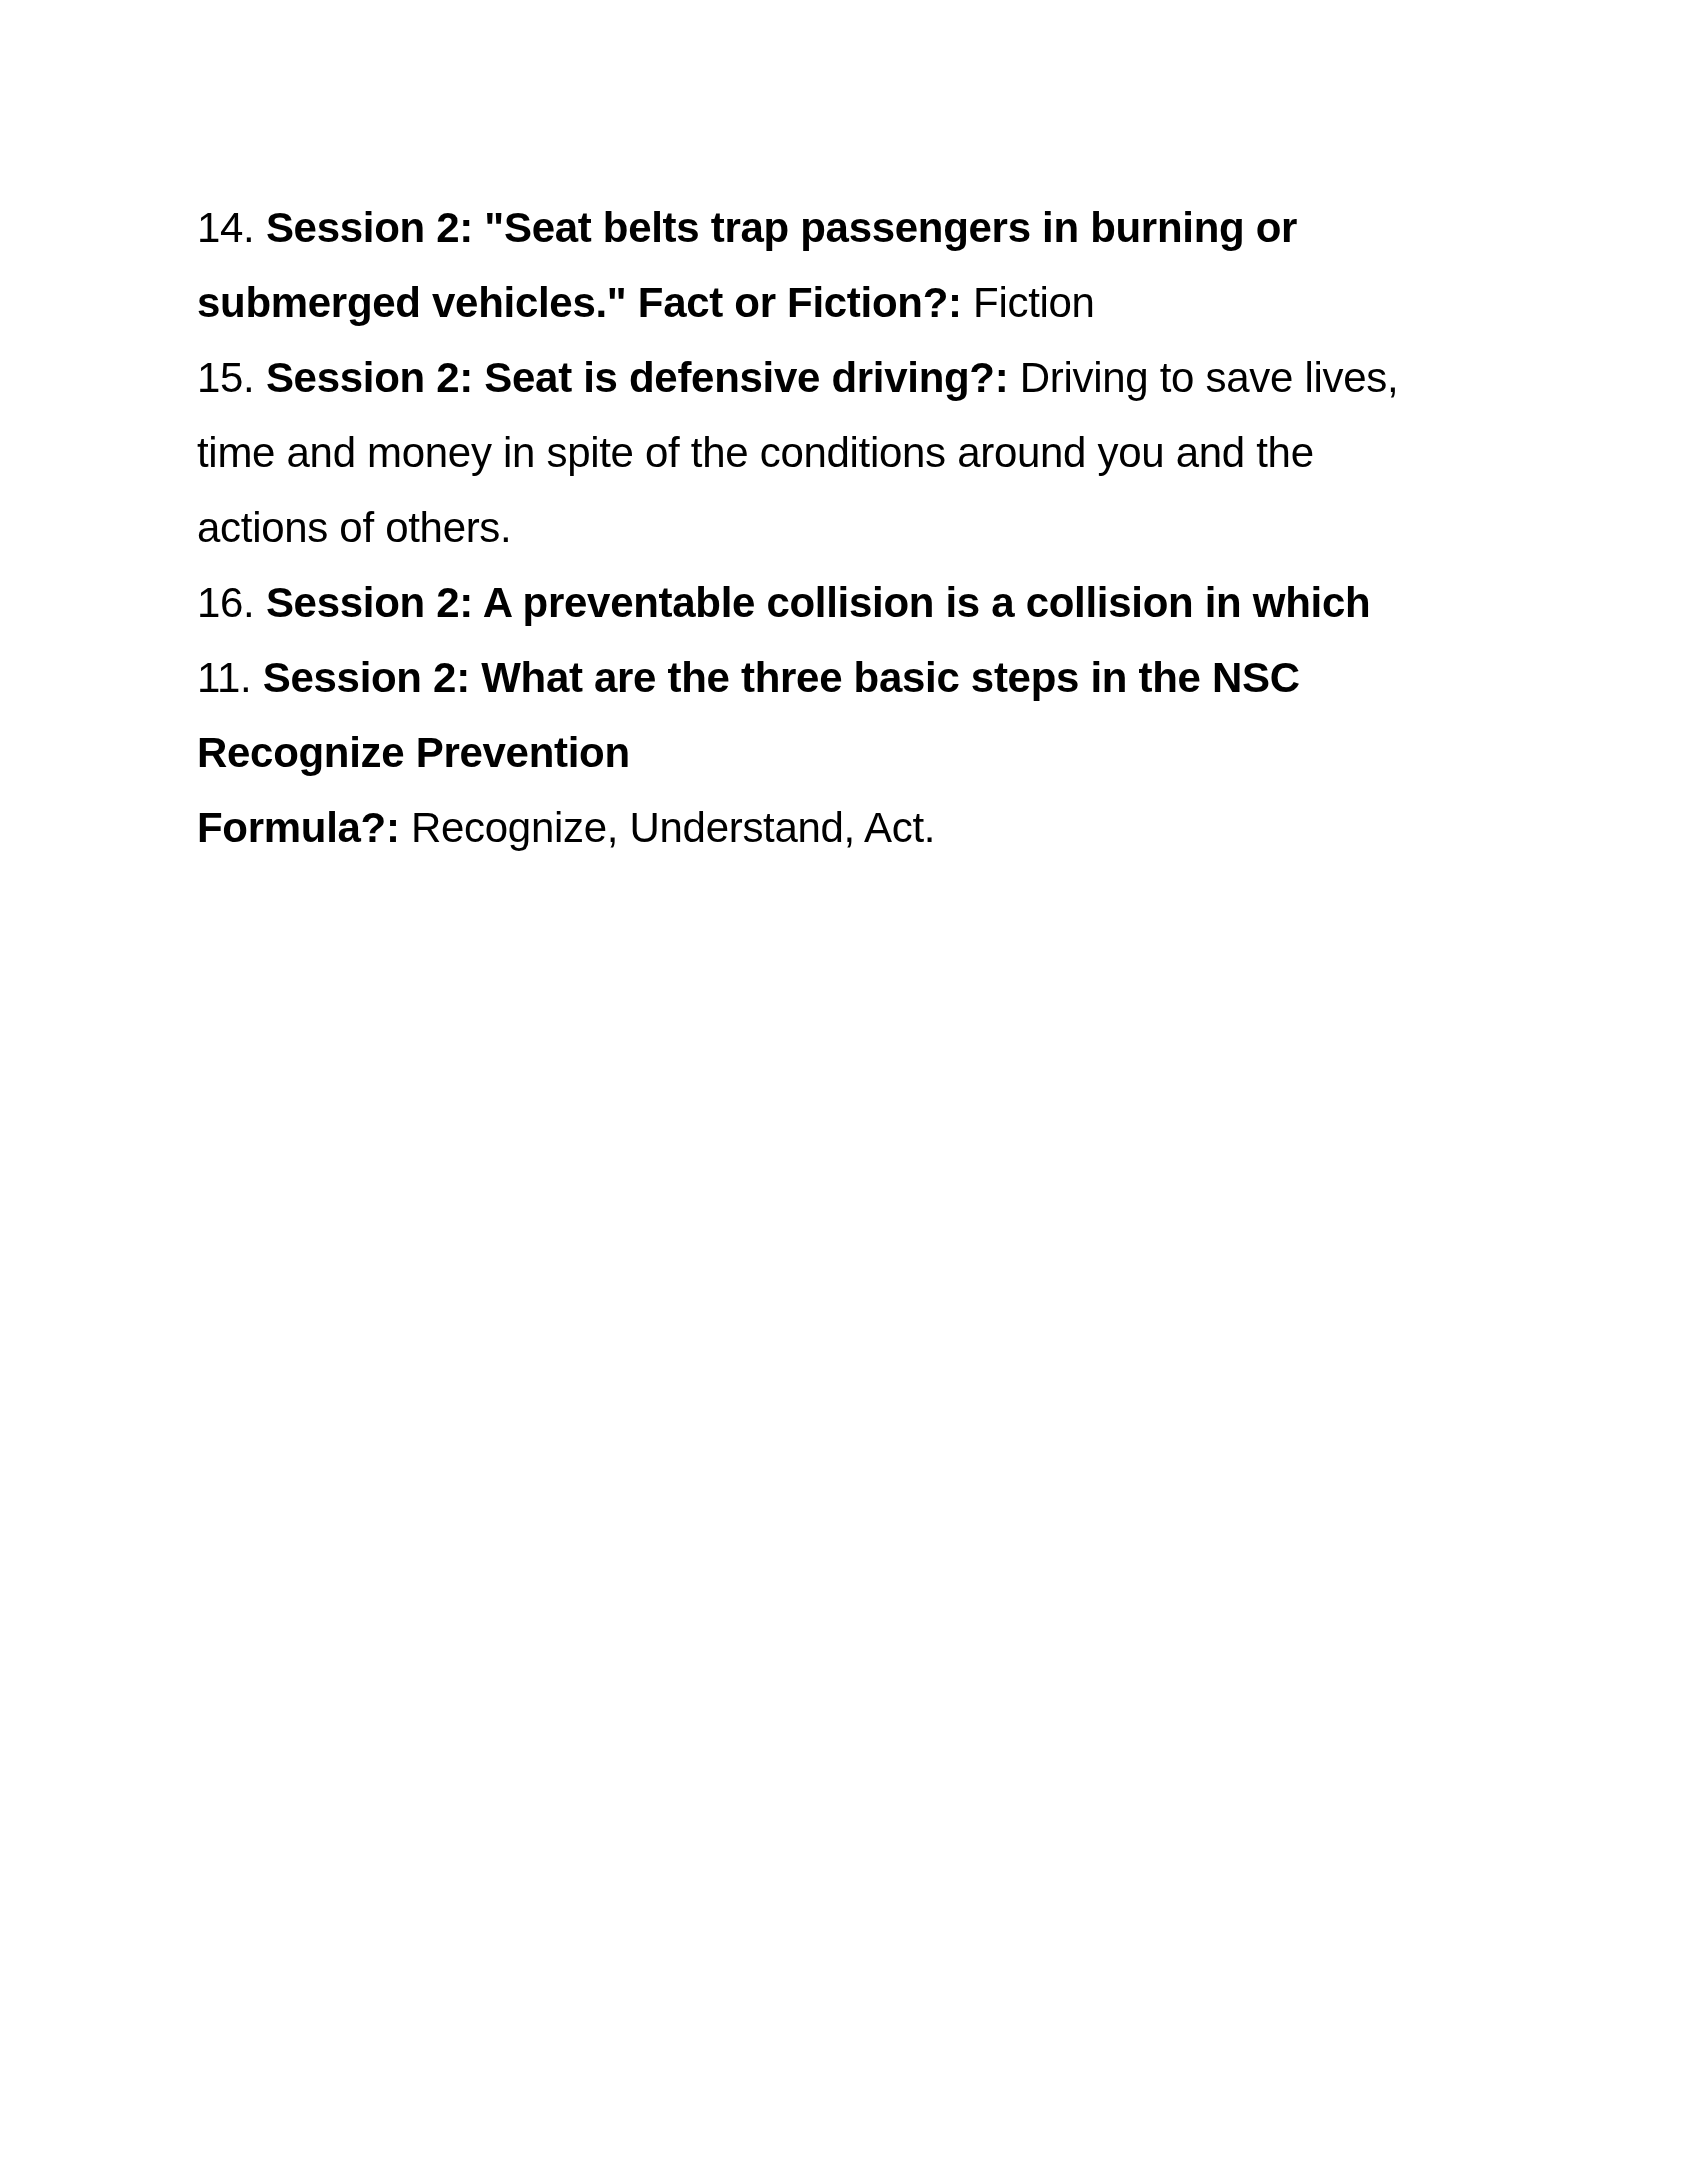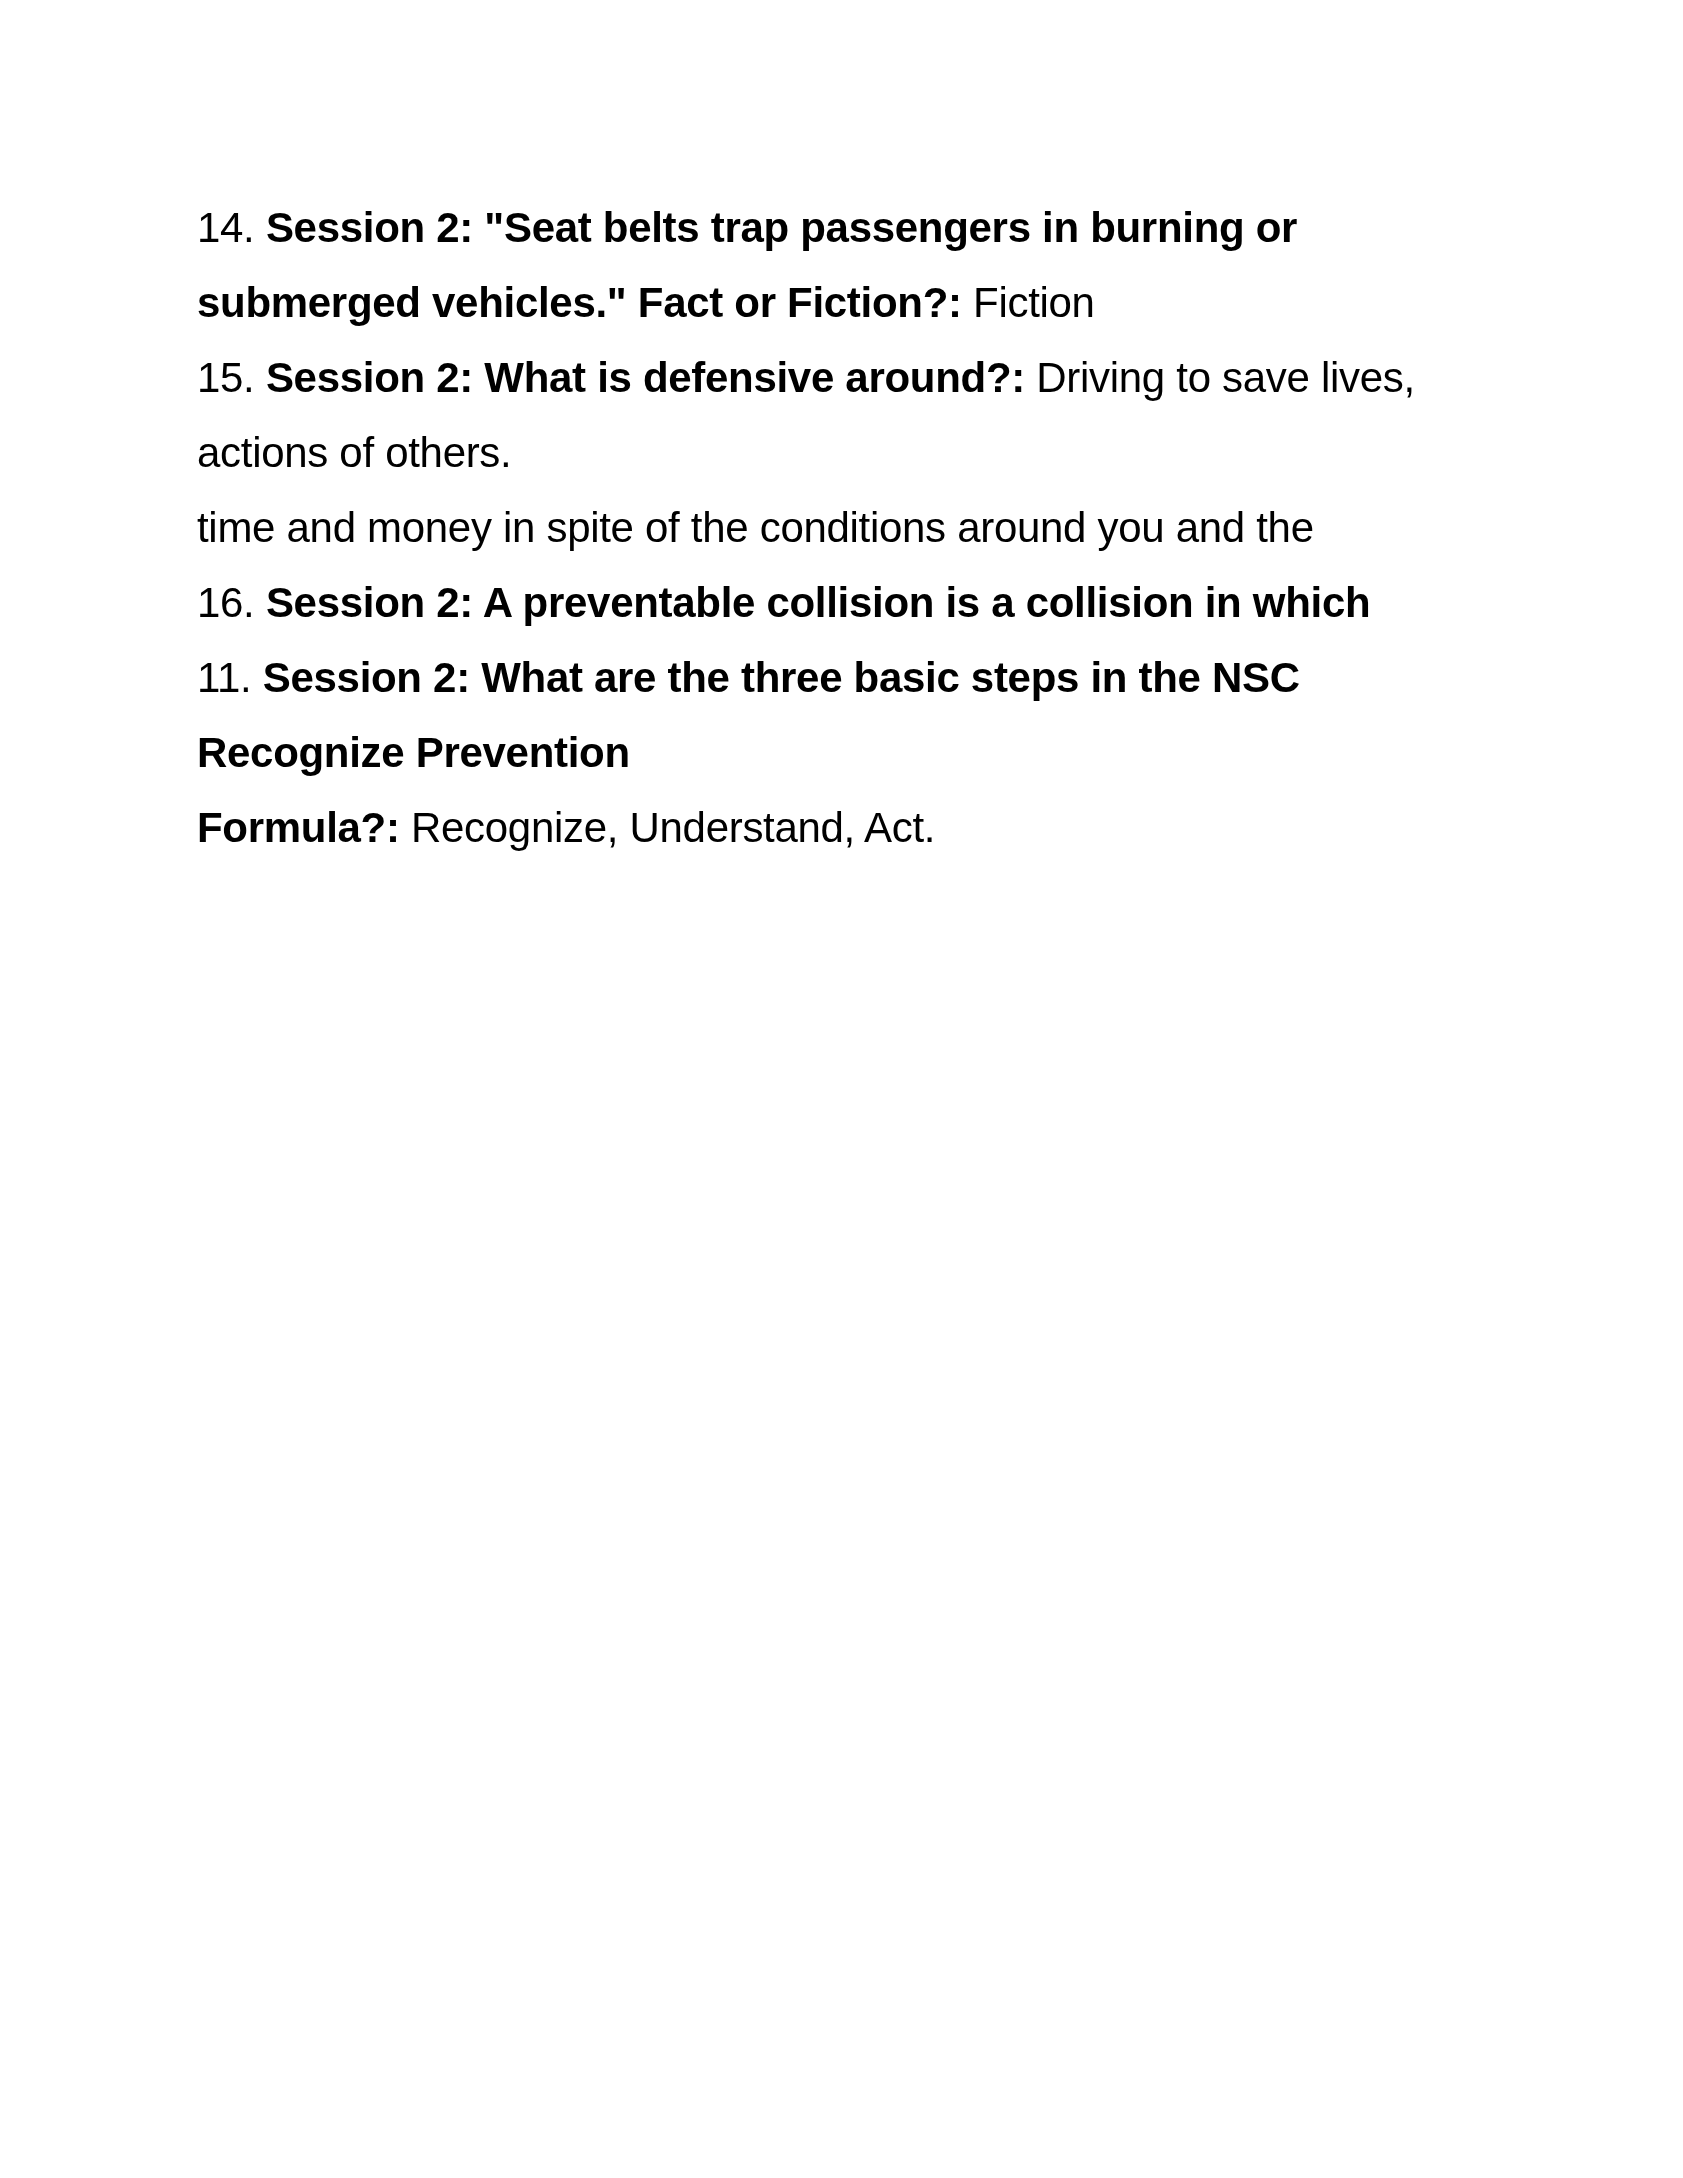--- a/index.html
+++ b/index.html
@@ -13,23 +13,23 @@
     .line { white-space: nowrap; height: 75px; }
     b { font-weight: bold; }
   </style>
 </head>
 <body>
 
 <div class="page">
   <div class="line"><span>14.</span> <b>Session 2: "Seat belts trap passengers in burning or</b></div>
   <div class="line"><b>submerged vehicles." Fact or Fiction?:</b><span> Fiction</span></div>
 
-  <div class="line"><span>15.</span> <b>Session 2: What is defensive around?:</b><span> Driving to save lives,</span></div>
+  <div class="line"><span>15.</span> <b>Session 2: Seat is defensive driving?:</b><span> Driving to save lives,</span></div>
+  <div class="line"><span>time and money in spite of the conditions around you and the</span></div>
   <div class="line"><span>actions of others.</span></div>
-  <div class="line"><span>time and money in spite of the conditions around you and the</span></div>
 
   <div class="line"><span>16.</span> <b>Session 2: A preventable collision is a collision in which</b></div>
 
   <div class="line"><span>11.</span> <b>Session 2: What are the three basic steps in the NSC</b></div>
   <div class="line"><b>Recognize Prevention</b></div>
   <div class="line"><b>Formula?:</b><span> Recognize, Understand, Act.</span></div>
 </div>
 
 
 </body></html>

